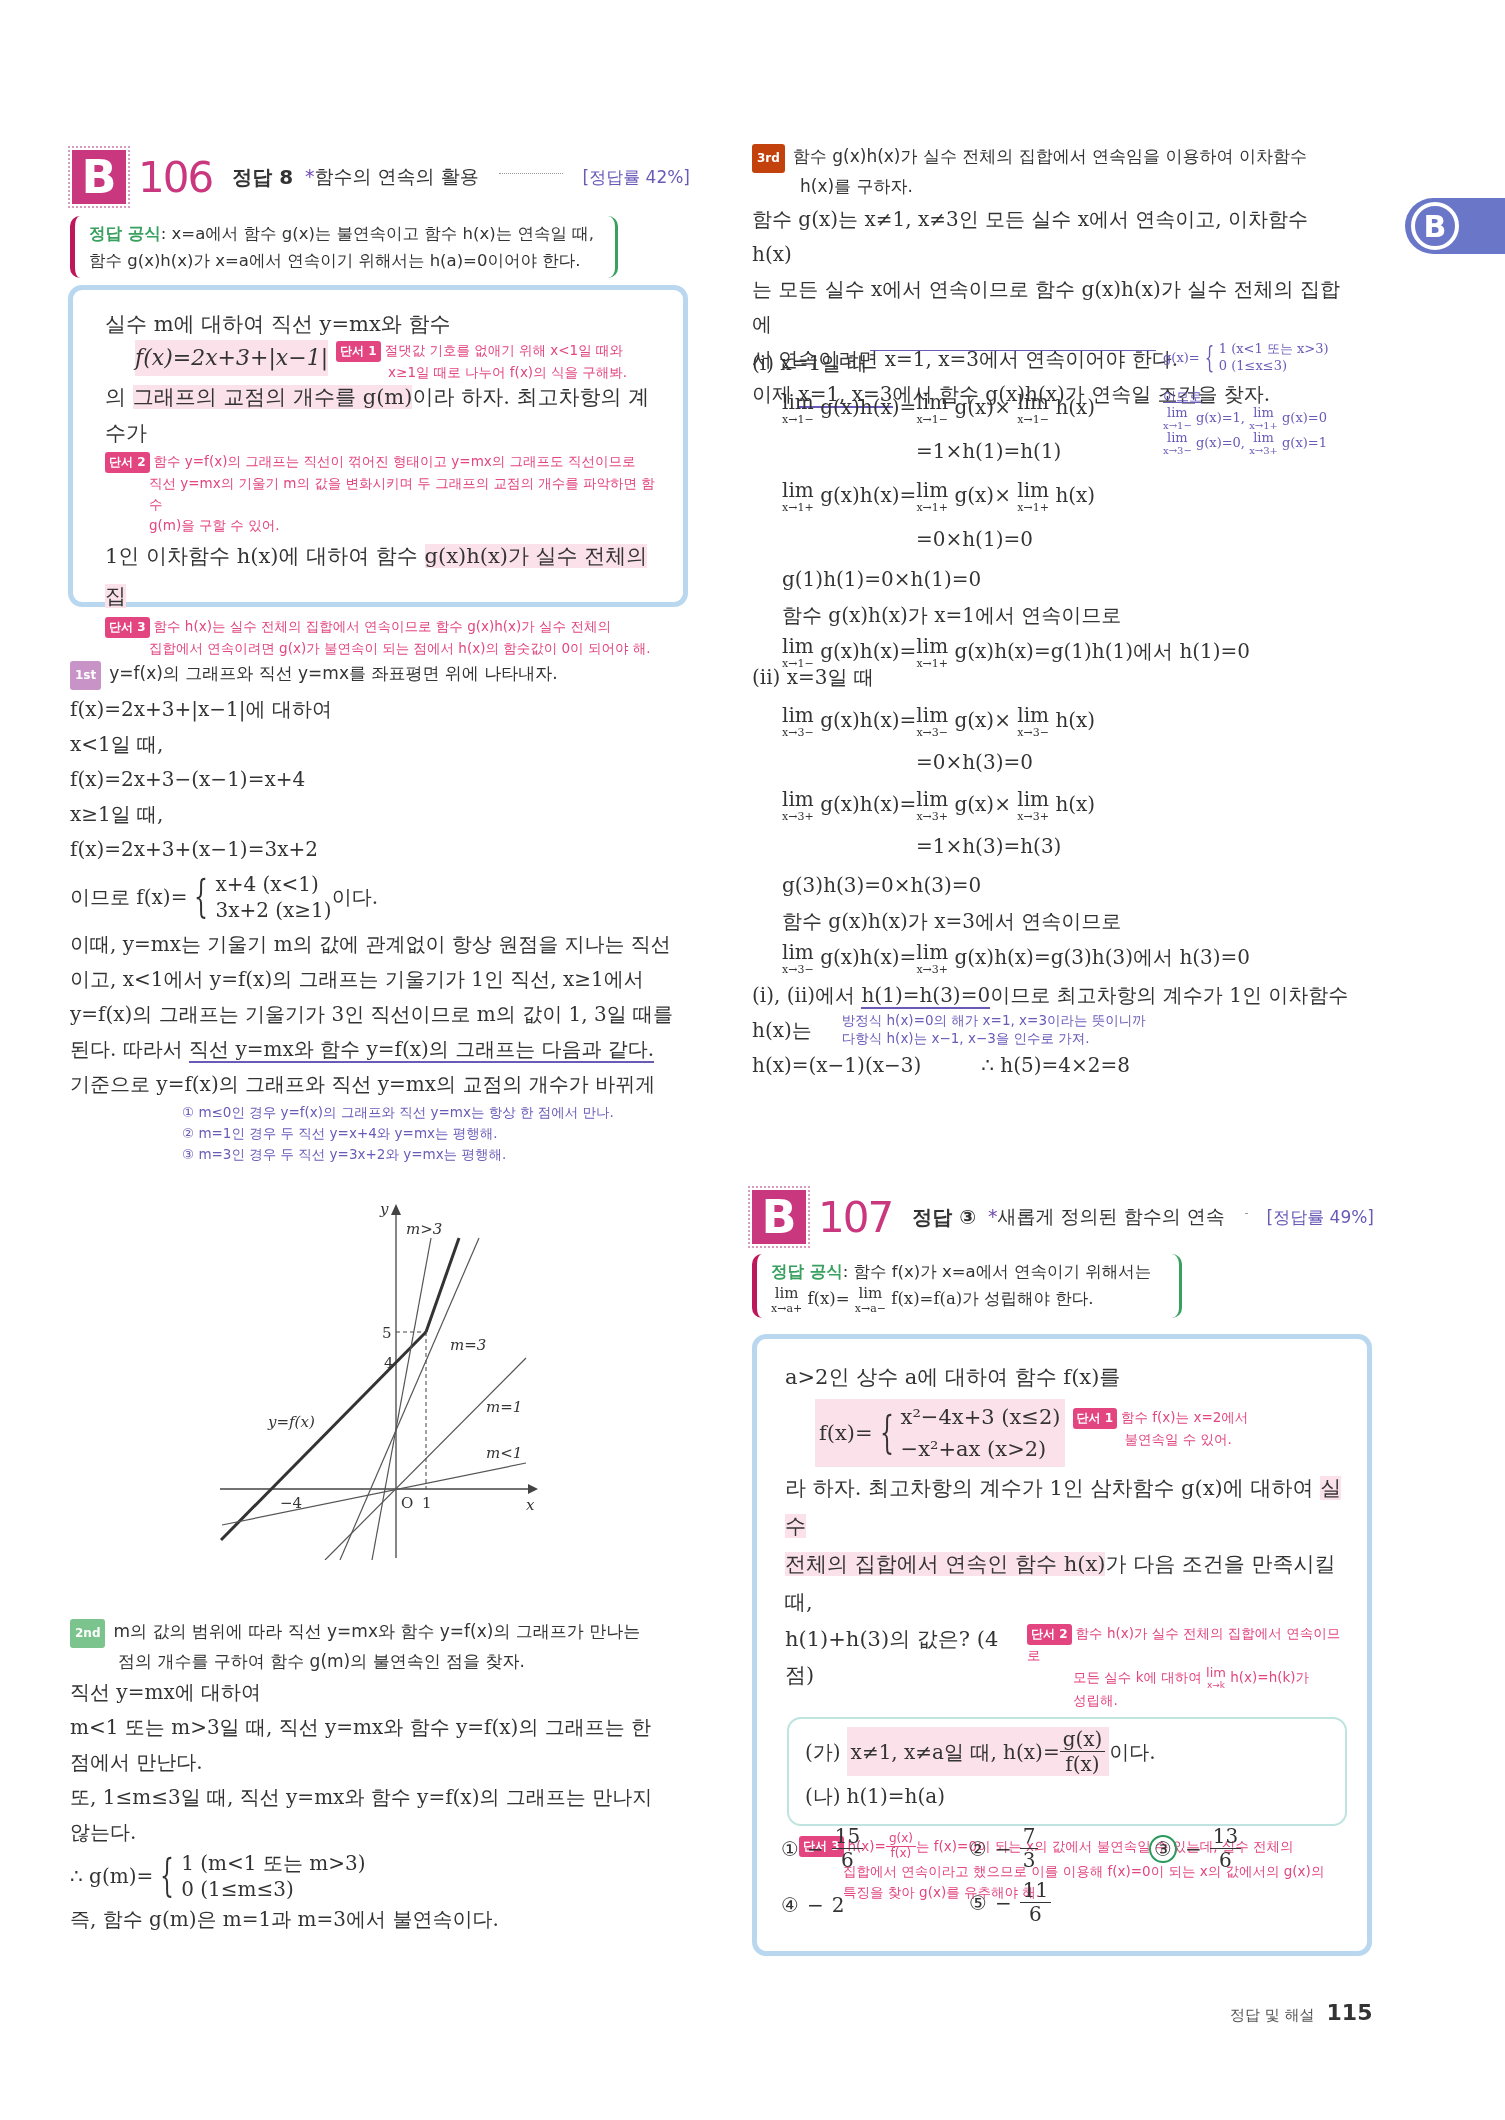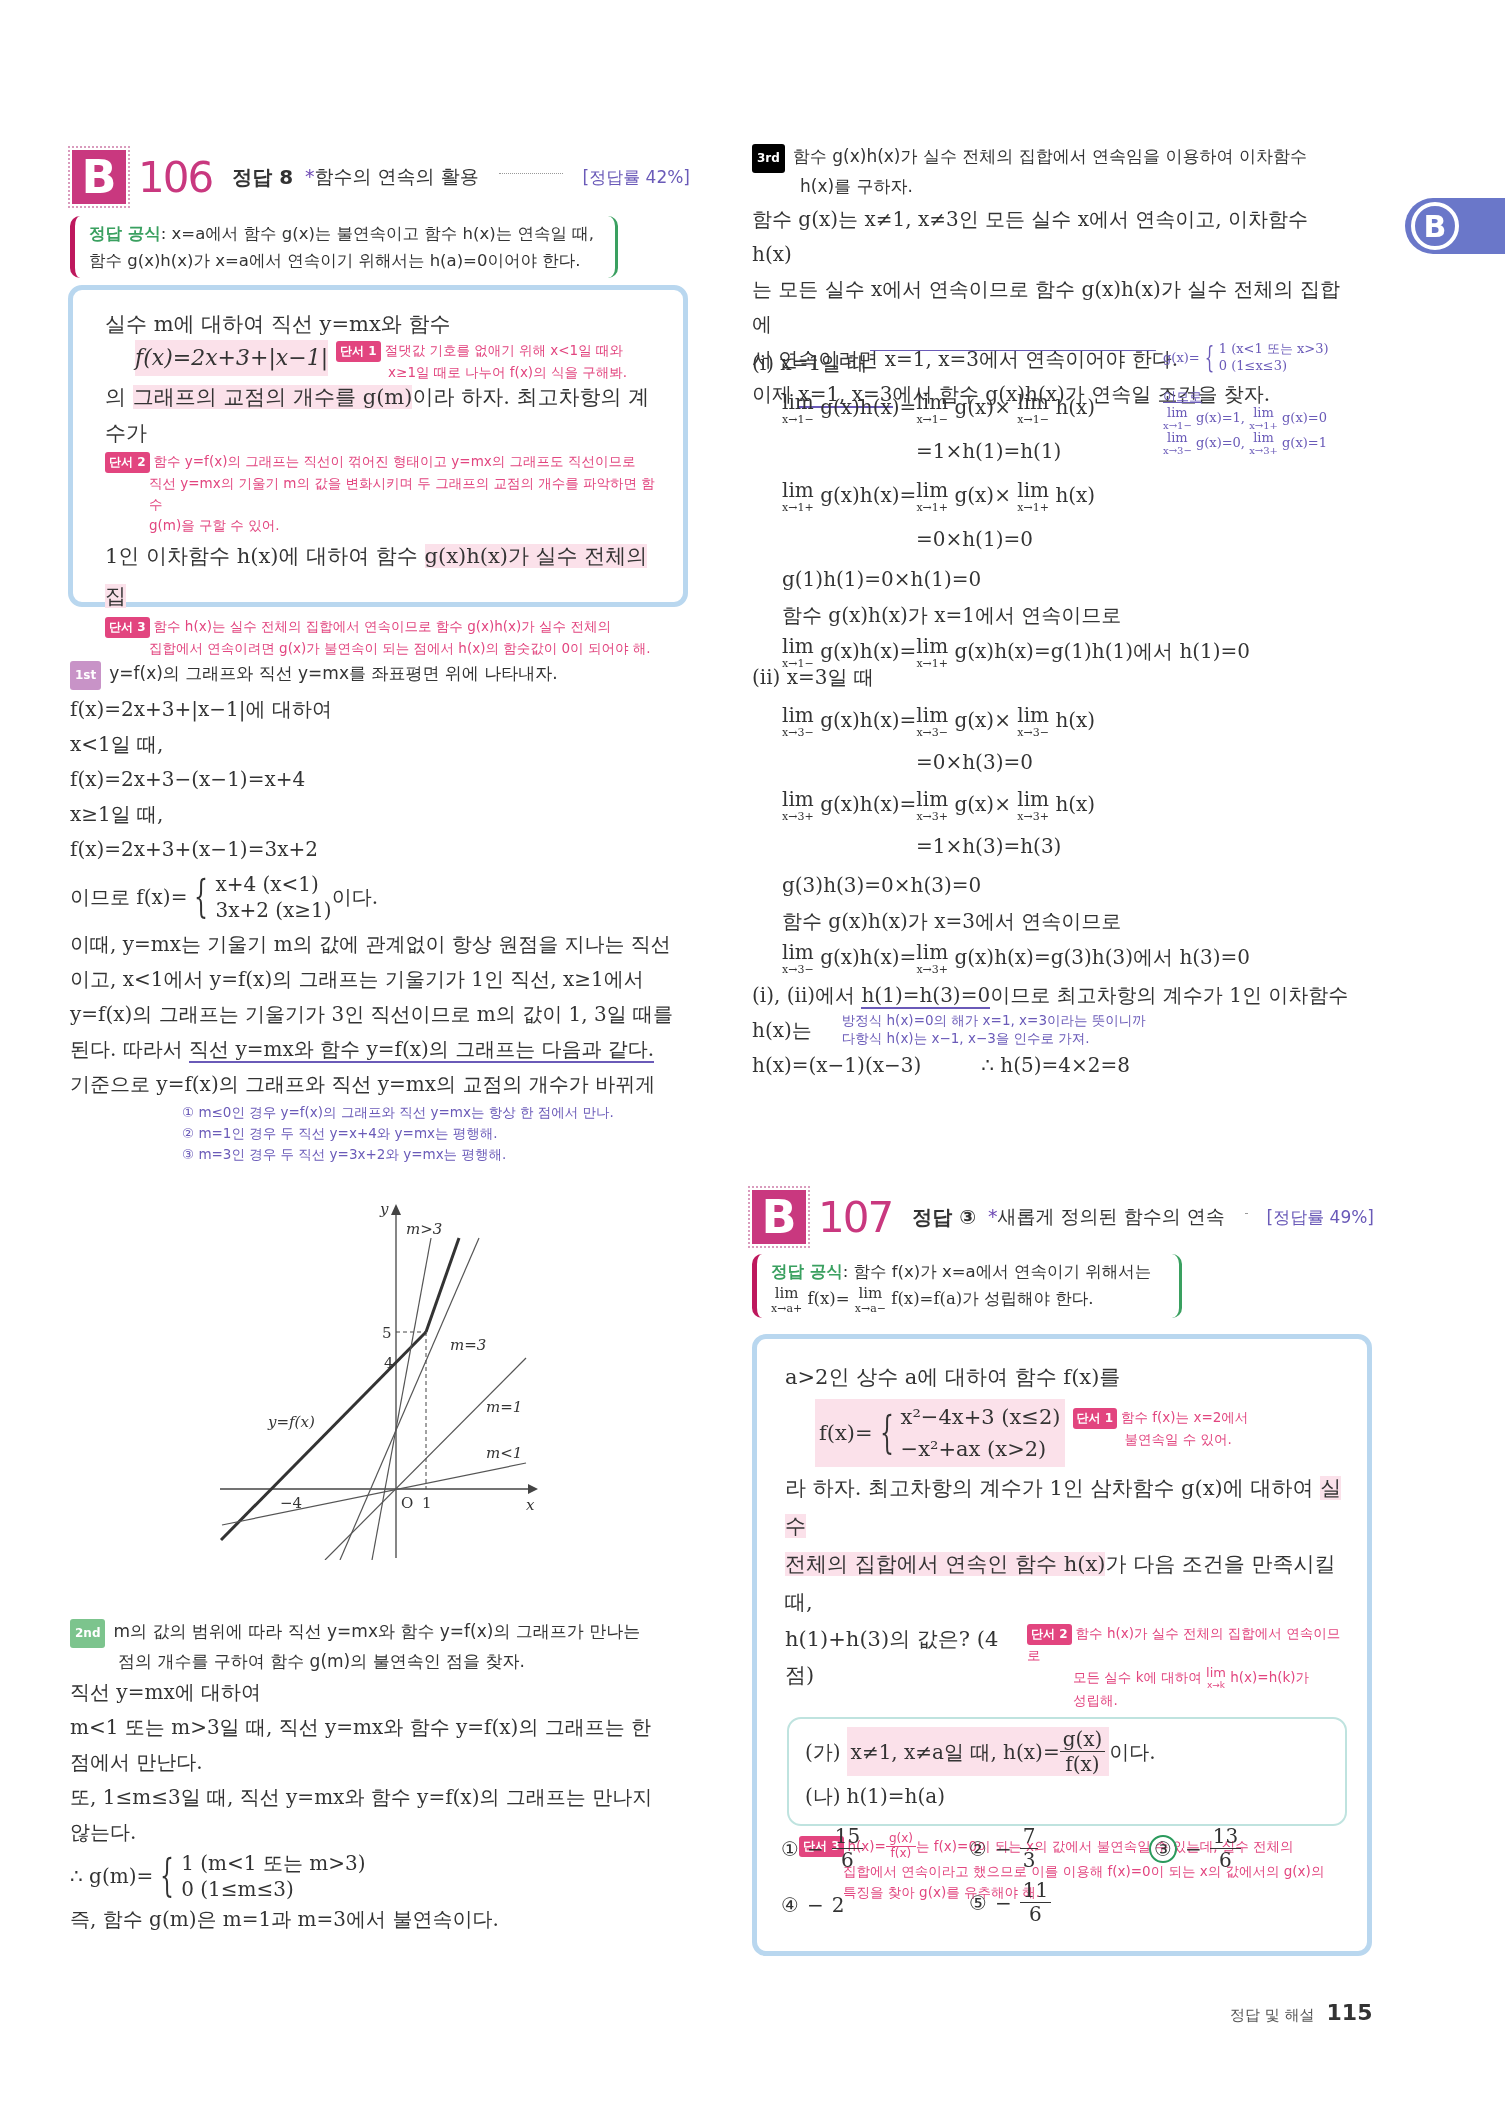--- a/index.html
+++ b/index.html
@@ -188,21 +188,21 @@
             <span>0 (1≤m≤3)</span>
           </span>
         </span>
     </div>
     <div>즉, 함수 g(m)은 m=1과 m=3에서 불연속이다.</div>
   </div>
 </div>
 
 <div class="abs" style="left:752px; top:143px; width:600px;">
   <div class="step-title">
-    <span class="step-tag" style="background:#000000;">3rd</span><span>함수 g(x)h(x)가 실수 전체의 집합에서 연속임을 이용하여 이차함수</span>
+    <span class="step-tag" style="background:#c2410c;">3rd</span><span>함수 g(x)h(x)가 실수 전체의 집합에서 연속임을 이용하여 이차함수</span>
   </div>
   <div class="step-title" style="padding-left:48px;">h(x)를 구하자.</div>
   <div class="sol" style="margin-top:2px;">
     <div>함수 g(x)는 x≠1, x≠3인 모든 실수 x에서 연속이고, 이차함수 h(x)</div>
     <div>는 모든 실수 x에서 연속이므로 함수 g(x)h(x)가 실수 전체의 집합에</div>
     <div>서 연속이려면 x=1, x=3에서 연속이어야 한다.</div>
     <div><span>이제 </span><span class="underline-purple">x=1, x=3</span><span>에서 함수 g(x)h(x)가 연속일 조건을 찾자.</span></div>
   </div>
 </div>
 

